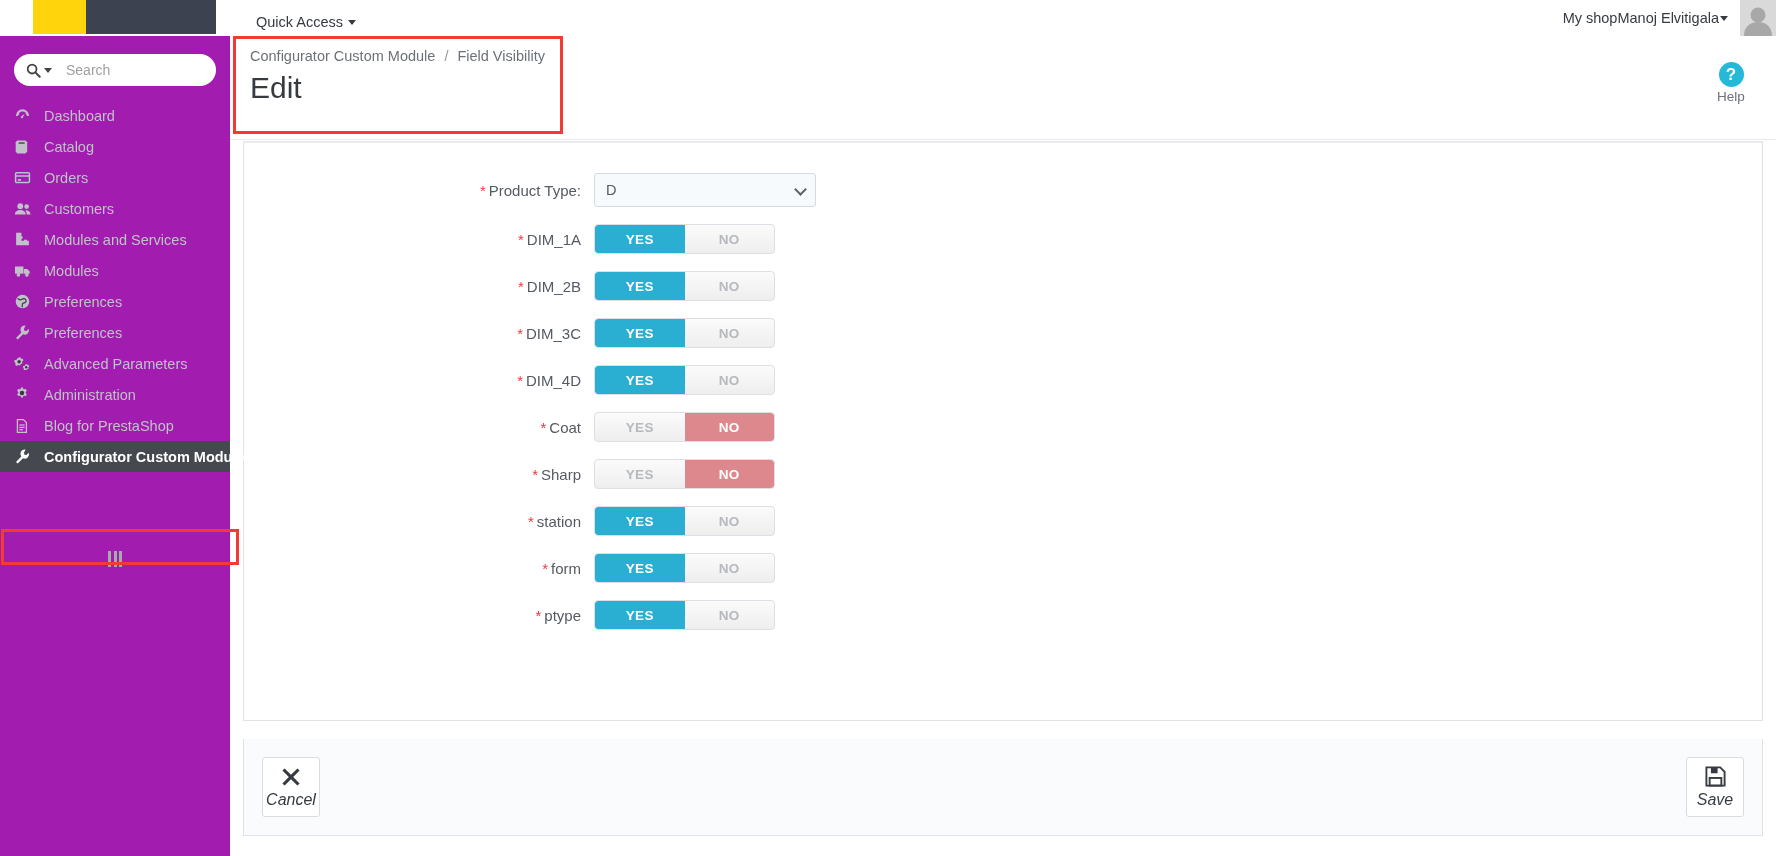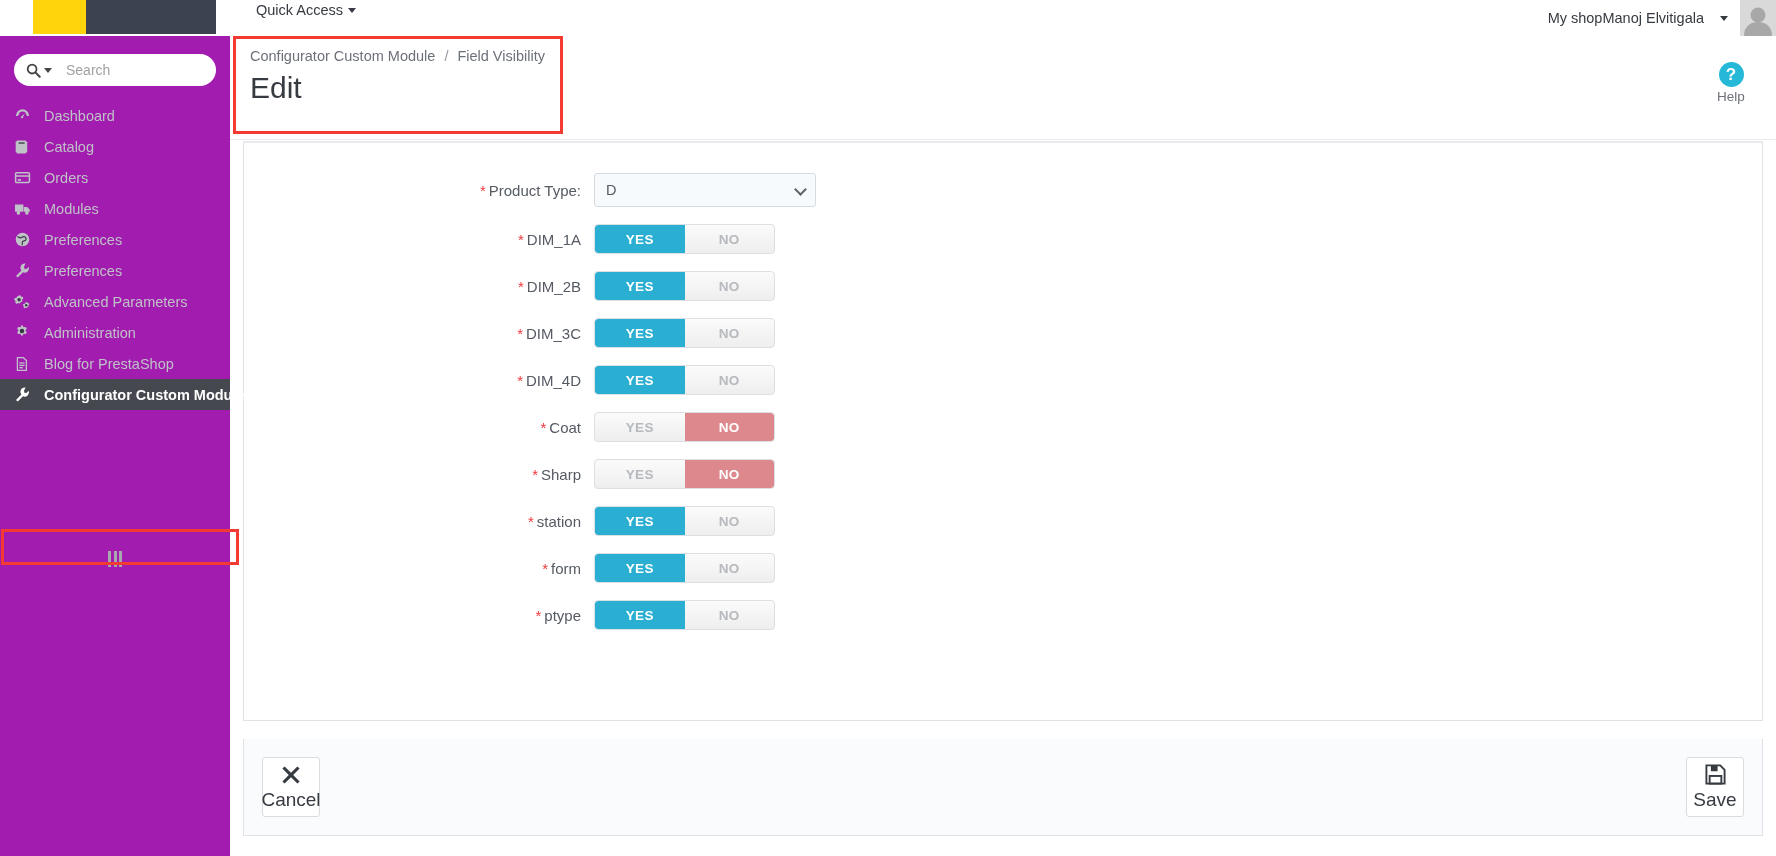--- a/index.html
+++ b/index.html
@@ -12,38 +12,38 @@
   
   .topbar {
     position: absolute; top: 0; left: 0; width: 1776px; height: 36px;
     background: #ffffff; z-index: 30;
   }
   .logo-wrap { position: absolute; left: 33px; top: 0; height: 36px; display: flex; }
   .logo-yellow { width: 53px; height: 34px; background: #ffd40d; }
   .logo-dark { width: 130px; height: 34px; background: #3c4250; }
 
   .quick-access {
-    position: absolute; left: 256px; top: 2px;
+    position: absolute; left: 256px; top: 14px;
     font-size: 14.5px; color: #363a41; cursor: pointer;
     display: flex; align-items: center; gap: 5px;
   }
   .caret-down {
     width: 0; height: 0; border-left: 4.5px solid transparent;
     border-right: 4.5px solid transparent; border-top: 5.5px solid #363a41;
     display: inline-block;
   }
 
   .topbar-right {
     position: absolute; right: 0; top: 0; height: 36px;
     display: flex; align-items: center; gap: 0px;
   }
   .my-shop { font-size: 14.5px; color: #363a41; cursor: pointer; }
   .user-name {
     font-size: 14.5px; color: #363a41; cursor: pointer;
-    display: flex; align-items: center; gap: 16px; margin-right: 12px;
+    display: flex; align-items: center; gap: 1px; margin-right: 12px;
   }
   .avatar {
     width: 36px; height: 36px; background: #d9d9d9; overflow: hidden;
     display: flex; align-items: flex-end; justify-content: center;
   }
   .avatar svg { display: block; }
 
   
   .sidebar {
     position: absolute; left: 0; top: 36px; width: 230px; height: 820px;
@@ -182,21 +182,21 @@
     display: flex; align-items: center; justify-content: space-between;
     padding: 0 18px;
   }
   .foot-btn {
     width: 58px; height: 60px; background: #ffffff;
     border: 1px solid #d9dde1; border-radius: 3px;
     display: flex; flex-direction: column; align-items: center;
     justify-content: center; gap: 3px; cursor: pointer;
   }
   .foot-btn .glyph { color: #363a41; display: flex; }
-  .foot-btn .txt { font-size: 19px; color: #363a41; }
+  .foot-btn .txt { font-size: 16px; color: #363a41; font-style: italic; }
 </style>
 </head>
 <body>
 
 <div class="topbar">
   <div class="logo-wrap">
     <div class="logo-yellow"></div>
     <div class="logo-dark"></div>
   </div>
 
@@ -260,22 +260,41 @@
       <span class="nav-icon">
         <svg width="17" height="17" viewBox="0 0 16 16" fill="none" stroke="currentColor" stroke-width="1.4">
           <rect x="1.5" y="3.5" width="13" height="9.2" rx="1"></rect>
           <line x1="1.5" y1="6.6" x2="14.5" y2="6.6"></line>
           <line x1="3.6" y1="10.3" x2="6.6" y2="10.3" stroke-width="1.6"></line>
         </svg>
       </span>
       <span class="nav-label">Orders</span>
     </div>
 
-
-
+    <div class="nav-item">
+      <span class="nav-icon">
+        <svg width="18" height="18" viewBox="0 0 18 16" fill="currentColor">
+          <circle cx="6.3" cy="5.2" r="2.9"></circle>
+            <circle cx="12.6" cy="5.6" r="2.3"></circle>
+          <path d="M0.9 13.6c0-3 2.4-4.5 5.4-4.5s5.4 1.5 5.4 4.5z"></path>
+          <path d="M11.4 9.3c2.6.1 5.1 1.2 5.1 4.3h-3.8c0-1.7-.5-3.2-1.3-4.3z"></path>
+        </svg>
+      </span>
+      <span class="nav-label">Customers</span>
+    </div>
+
+
+    <div class="nav-item">
+      <span class="nav-icon">
+        <svg width="17" height="17" viewBox="0 0 16 16" fill="currentColor">
+          <path d="M2 1.6h5v3a1.6 1.6 0 0 1 0 3.1v1.5h2.2a1.6 1.6 0 0 1 3.1 0H14v4.2H2z"></path>
+        </svg>
+      </span>
+      <span class="nav-label">Modules and Services</span>
+    </div>
 
     <div class="nav-item">
       <span class="nav-icon">
         <svg width="18" height="17" viewBox="0 0 18 16" fill="currentColor">
           <path d="M1 4h8.4v7.2H1z"></path>
             <path d="M9.8 6.4h3.4l2.5 2.6v2.2H9.8z"></path>
           <circle cx="4.4" cy="12.4" r="1.8"></circle>
             <circle cx="12.9" cy="12.4" r="1.8"></circle>
         </svg>
       </span>

